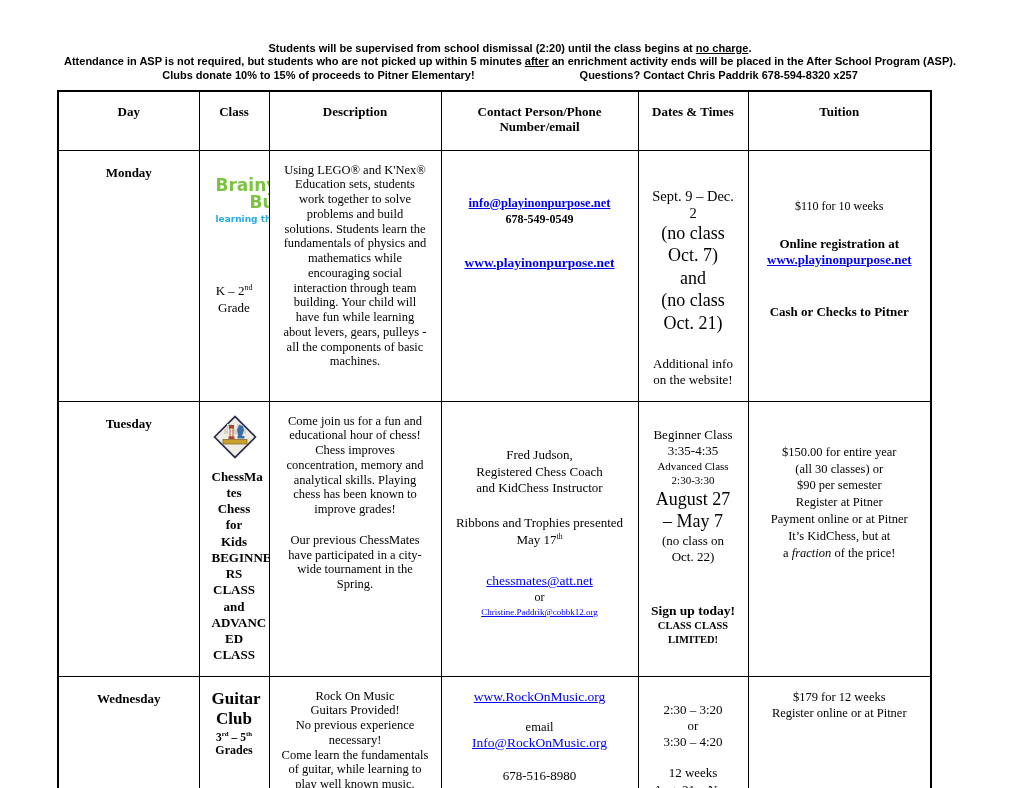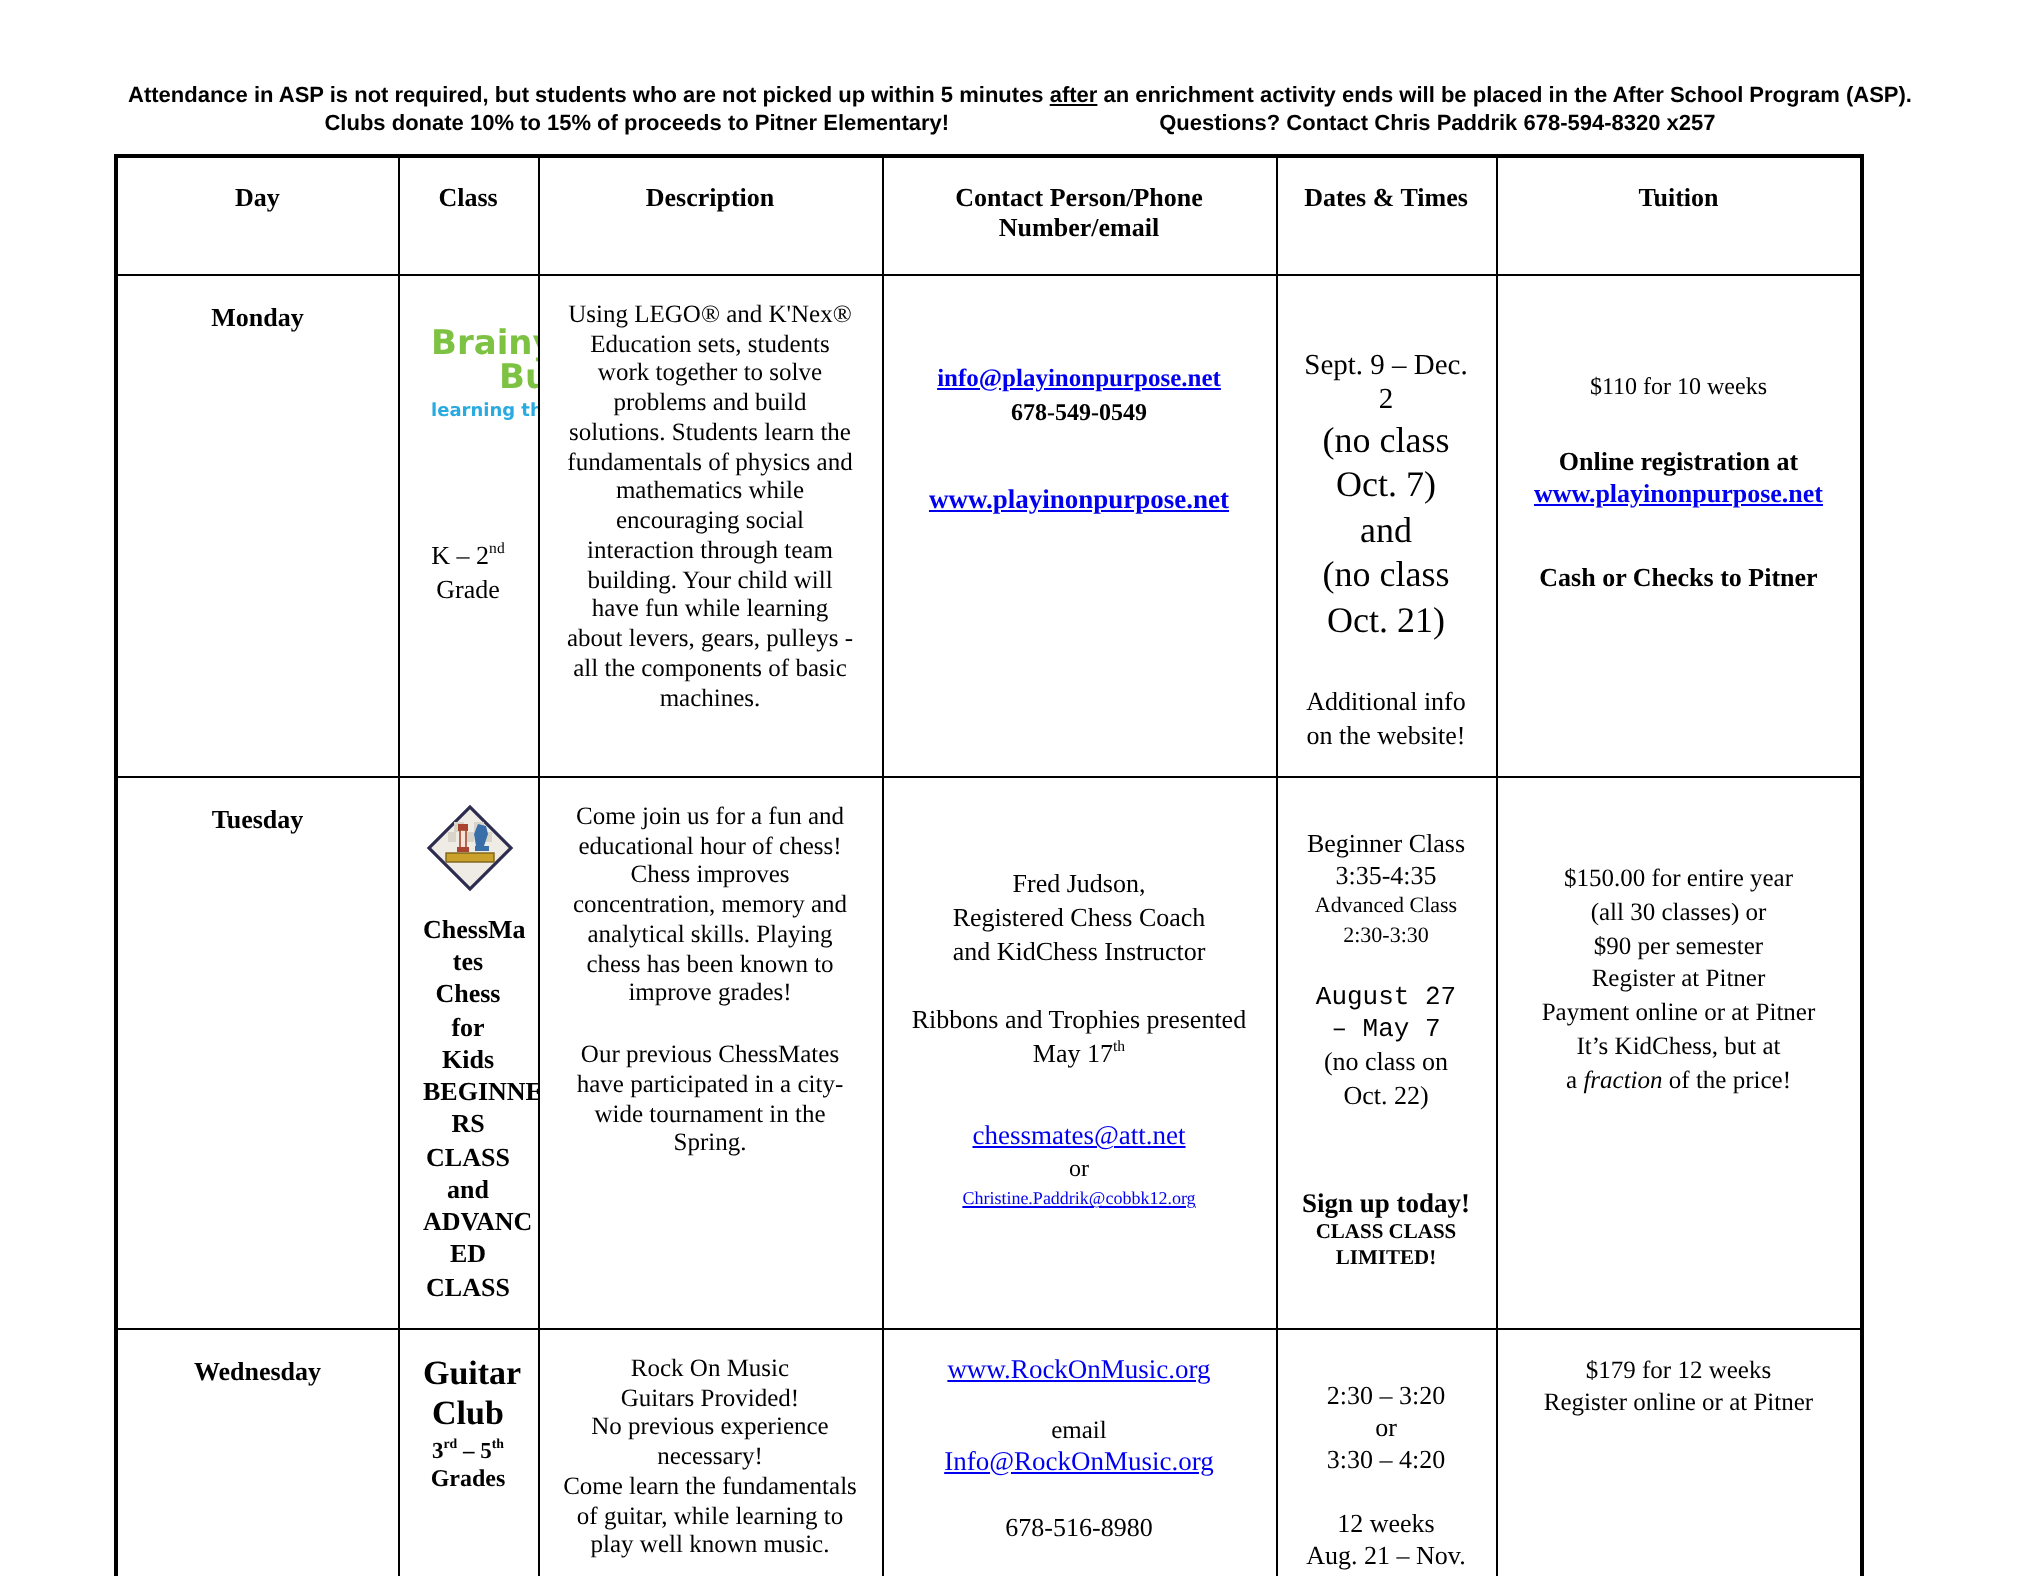--- a/index.html
+++ b/index.html
@@ -40,36 +40,36 @@
   .m-contact .phone{font-weight:bold;font-size:12px;margin-top:1px;}
   .m-contact .web{font-weight:bold;font-size:13.5px;margin-top:28px;}
   .m-dates{padding-top:25px;}
   .m-dates .d1{font-size:14.5px;}
   .m-dates .drest{font-size:18px;line-height:1.25;}
   .m-dates .dnote{font-size:13px;line-height:1.25;margin-top:22px;}
   .m-tuition{padding-top:36px;}
   .m-tuition .price{font-size:12px;}
   .m-tuition .reg1{font-weight:bold;font-size:13px;margin-top:22px;}
   .m-tuition .reg2{font-weight:bold;font-size:13px;}
-  .m-tuition .pay{font-weight:bold;font-size:13px;margin-top:26px;}
+  .m-tuition .pay{font-weight:bold;font-size:13px;margin-top:36px;}
   
   .t-class{padding-top:10px;}
   .t-class .lines{font-weight:bold;font-size:13px;line-height:1.25;margin-top:5px;}
   .t-desc{padding-top:12px;}
   .t-desc .p2{margin-top:16px;}
   .t-contact{padding-top:33px;font-size:13px;}
   .t-contact .person{line-height:1.3;}
   .t-contact .ribbons{margin-top:18px;line-height:1.3;}
   .t-contact .email{font-size:13.5px;margin-top:24px;}
   .t-contact .or{font-size:12px;margin-top:1px;}
   .t-contact .email2{font-size:9px;margin-top:2px;}
   .t-dates{padding-top:13px;}
   .t-dates .beg{font-size:13px;line-height:1.25;}
   .t-dates .adv{font-size:11px;line-height:1.3;}
-  .t-dates .range{font-size:13px;line-height:1.25;margin-top:16px;font-family:Liberation Mono, monospace;}
+  .t-dates .range{font-size:18px;line-height:1.25;}
   .t-dates .noclass{font-size:13px;line-height:1.25;}
   .t-dates .signup{font-weight:bold;font-size:13.5px;margin-top:38px;}
   .t-dates .limited{font-weight:bold;font-size:10.5px;line-height:1.3;}
   .t-tuition{padding-top:30px;font-size:12.5px;line-height:1.35;}
   
   td.vmid{vertical-align:middle;}
   .w-class .gc{font-weight:bold;font-size:17px;line-height:1.2;}
   .w-class .grades{font-weight:bold;font-size:11.5px;margin-top:2px;}
   .w-class .grades2{font-weight:bold;font-size:12px;}
   .w-desc{font-size:12.5px;line-height:1.18;}
@@ -80,20 +80,23 @@
   .w-dates{padding-top:13px;font-size:13px;line-height:1.25;}
   .w-dates .weeks{margin-top:15px;}
   .w-tuition{font-size:12.5px;line-height:1.3;}
 </style>
 </head>
 <body>
 
 <div class="page">
 
   <div class="doc-header">
+    <div class="note">
+      <span>Students will be supervised from school dismissal (2:20) until the class begins at </span><span class="u">no charge</span><span>.</span>
+    </div>
     <div class="note">
       <span>Attendance in ASP is not required, but students who are not picked up within 5 minutes </span><span class="u">after</span><span> an enrichment activity ends will be placed in the After School Program (ASP).</span>
     </div>
     <div class="note note3">
       <span>Clubs donate 10% to 15% of proceeds to Pitner Elementary!</span>
       <span>Questions?  Contact Chris Paddrik   678-594-8320 x257</span>
     </div>
   </div>
 
   <table class="sched">

